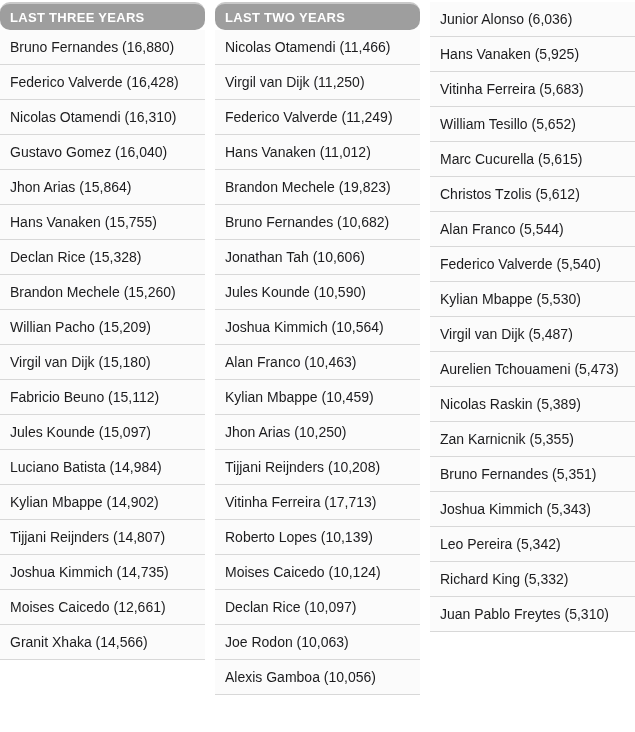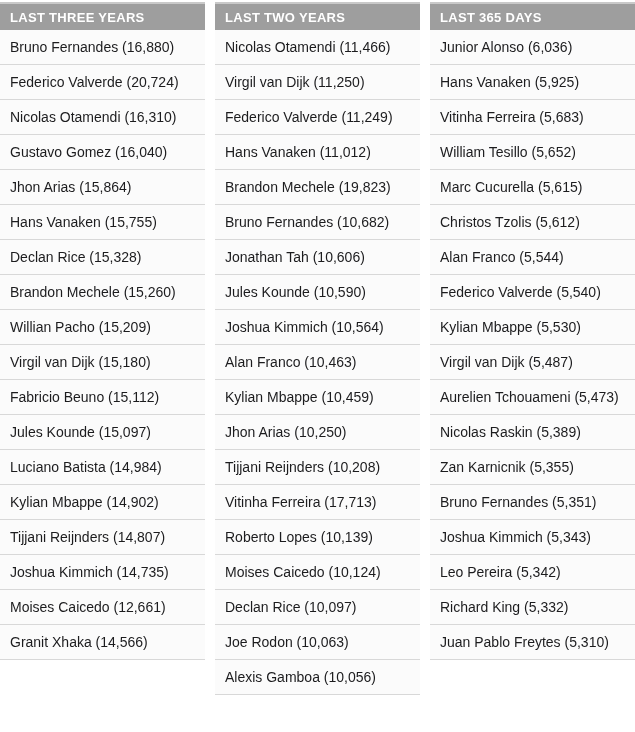--- a/index.html
+++ b/index.html
@@ -30,20 +30,21 @@
     border-top: 2px solid var(--header-top-edge, #c9c9c9);
     color: var(--header-text, #ffffff);
     font-size: 13px;
     font-weight: bold;
     letter-spacing: 0.3px;
     display: flex;
     align-items: center;
     padding-left: 10px;
     white-space: nowrap;
     overflow: hidden;
+    border-radius: 10px;
   }
   .rows {
     list-style: none;
     margin: 0;
     padding: 0;
   }
   .row {
     height: 35px;
     box-sizing: border-box;
     background: var(--row-bg, #fbfbfb);
@@ -62,21 +63,21 @@
 
 <main class="board" id="board">
   <section class="col">
     <header class="col-header">LAST THREE YEARS</header>
     <ul class="rows">
   <li class="row">
     <span class="cell">Bruno Fernandes (16,880)</span>
   </li>
 
   <li class="row">
-    <span class="cell">Federico Valverde (20,724)</span>
+    <span class="cell">Federico Valverde (16,428)</span>
   </li>
 
   <li class="row">
     <span class="cell">Nicolas Otamendi (16,310)</span>
   </li>
 
   <li class="row">
     <span class="cell">Gustavo Gomez (16,040)</span>
   </li>
 
@@ -216,21 +217,20 @@
     <span class="cell">Joe Rodon (10,063)</span>
   </li>
 
   <li class="row">
     <span class="cell">Alexis Gamboa (10,056)</span>
   </li>
 </ul>
   </section>
 
   <section class="col">
-    <header class="col-header">LAST 365 DAYS</header>
     <ul class="rows">
   <li class="row">
     <span class="cell">Junior Alonso (6,036)</span>
   </li>
 
   <li class="row">
     <span class="cell">Hans Vanaken (5,925)</span>
   </li>
 
 

